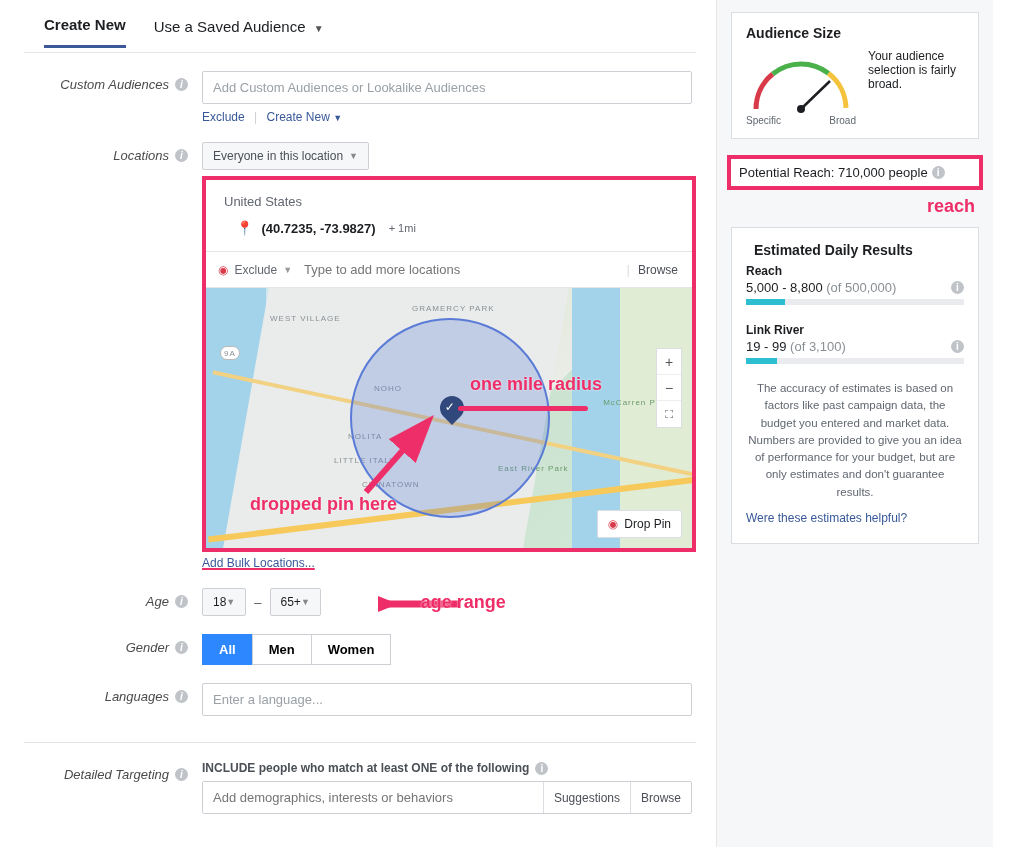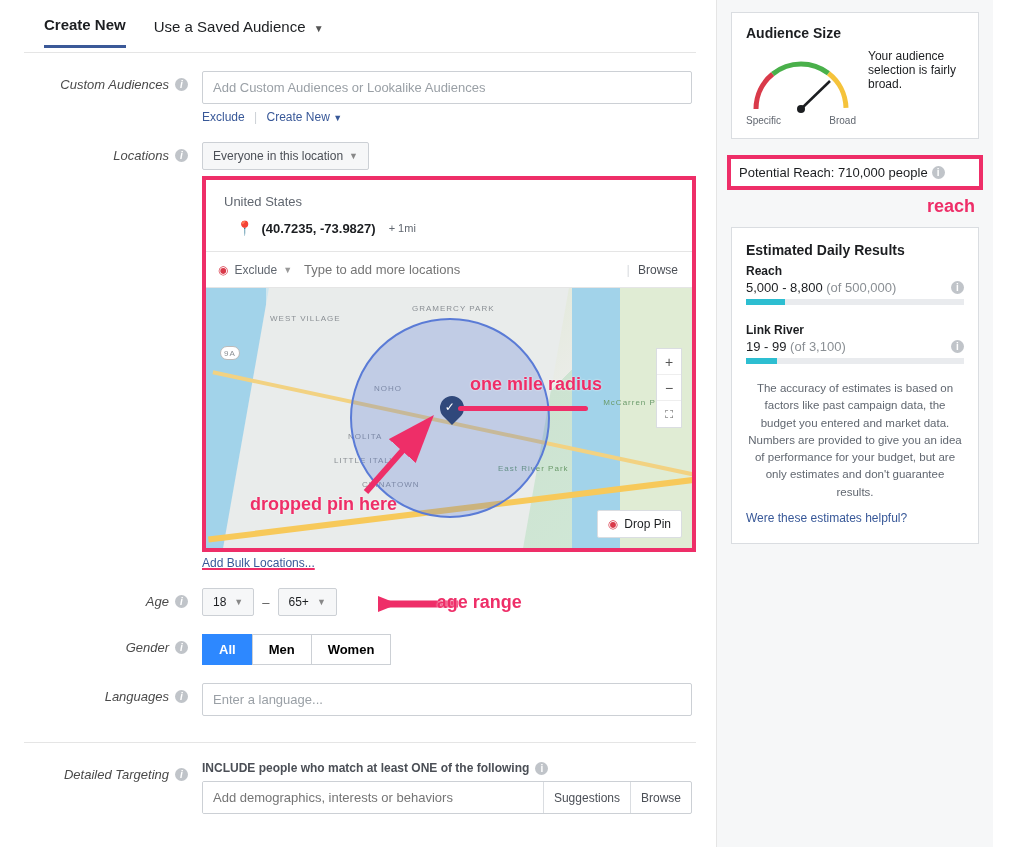--- a/index.html
+++ b/index.html
@@ -57,21 +57,21 @@
   .drop-pin-btn { position:absolute; right:10px; bottom:10px; background:#fff; border:1px solid #dadde1; border-radius:2px; padding:6px 10px; font-size:12px; display:flex; align-items:center; gap:6px; cursor:pointer;}
   .map-ctrls { position:absolute; right:10px; top:60px; width:26px; background:#fff; border:1px solid #dadde1; }
   .map-ctrls div { height:26px; border-bottom:1px solid #eee; text-align:center; line-height:26px; font-size:14px; color:#555; cursor:pointer;}
   .map-ctrls div:last-child { border-bottom:none; font-size:11px;}
 
   .annot { position:absolute; color:#ee2e68; font-weight:700; font-size:18px; pointer-events:none; text-shadow:0 0 2px #fff;}
   .annot-line { position:absolute; height:5px; background:#ee2e68; border-radius:3px;}
 
   .bulk-link { color:#385898; font-size:12px; margin-top:4px; display:inline-block; cursor:pointer; text-decoration:underline; text-decoration-color:#ee2e68; text-decoration-thickness:2px;}
 
-  .age-dd { border:1px solid #ccd0d5; background:#f6f7f8; padding:6px 10px; font-size:12px; border-radius:2px; display:inline-flex; align-items:center; gap:8px; cursor:pointer;}
+  .age-dd { border:1px solid #ccd0d5; background:#f6f7f8; padding:6px 10px; font-size:12px; border-radius:2px; display:inline-flex; align-items:center; gap:0; cursor:pointer;}
   .dash { margin:0 8px; color:#555;}
 
   .gender-group { display:flex; }
   .gender-btn { border:1px solid #ccd0d5; padding:7px 16px; font-size:13px; cursor:pointer; background:#fff; color:#000000;font-weight:bold;}
   .gender-btn.active { background:#2d88ff; color:#fff; border-color:#2d88ff; font-weight:600;}
   .gender-btn:not(:first-child){ margin-left:-1px;}
 
   hr.sep { border:none; border-top:1px solid #e5e5e5; margin:26px 0 4px 0;}
 
   .include-label { font-size:12px; color:#4b4f56; font-weight:600; display:flex; align-items:center; gap:6px; margin-bottom:6px;}
@@ -84,21 +84,21 @@
   .card h3 { margin:0 0 8px 0; font-size:14px; font-weight:700; color:#1c1e21;}
   .gauge-row { display:flex; gap:12px; align-items:flex-start;}
   .gauge { position:relative; width:110px; height:70px;}
   .gauge svg { width:110px; height:70px;}
   .gauge-labels { display:flex; justify-content:space-between; font-size:10px; color:#616770; margin-top:-4px;}
   .aud-note { font-size:12px; color:#1c1e21; flex:1;}
   .reach-box { border:4px solid #ee2e68; margin:0 10px 6px 10px; padding:6px 8px; display:flex; align-items:center; gap:4px; font-size:13px; background:#fff;}
   .reach-annot { text-align:right; color:#ee2e68; font-weight:700; font-size:18px; margin:2px 18px 10px 0;}
 
   .est-card { background:#fff; border:1px solid #dadde1; margin:0 14px; padding:14px 14px 18px;}
-  .est-card h3{ margin:0 0 6px 0; font-size:14px; font-weight:700;}
+  .est-card h3{ margin:0 0 6px 8px; font-size:14px; font-weight:700;}
   .metric-title{ font-size:12px; color:#1c1e21; font-weight:600; margin-top:2px;}
   .metric-line{ display:flex; align-items:center; justify-content:space-between; margin-top:2px;}
   .metric-val{ font-size:13px;}
   .metric-val .of{ color:#8a8f94;}
   .bar{ height:6px; background:#e9ebee; margin-top:4px; position:relative;}
   .bar .fill{ position:absolute; left:0; top:0; bottom:0; background:#2dbed1;}
   .fine{ font-size:11.5px; color:#616770; line-height:1.5; margin-top:16px;text-align:center;}
   .helpful{ color:#385898; font-size:12px; margin-top:10px; cursor:pointer;}
 
   

